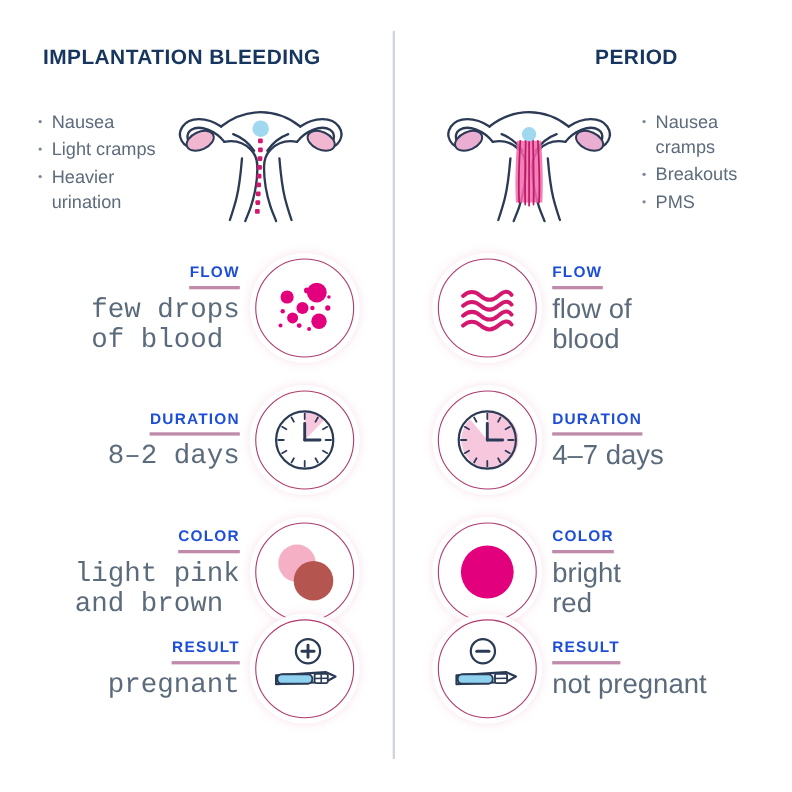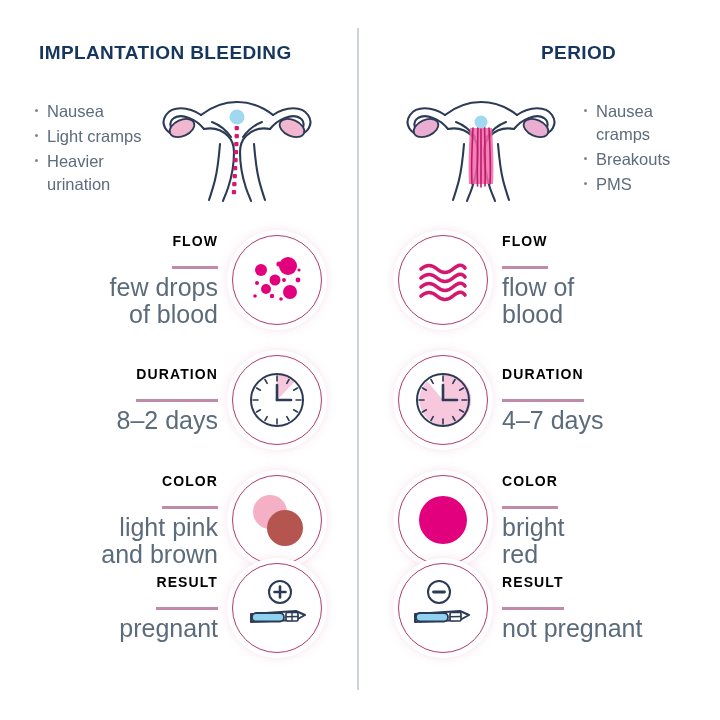--- a/index.html
+++ b/index.html
@@ -67,33 +67,33 @@
   .r1{top:232px;} .r2{top:352px;} .r3{top:472px;} .r4{top:560px;}
 
   .row-text{display:flex;flex-direction:column;}
   .row.left .row-text{align-items:flex-end;margin-right:14px;}
   .row.right .row-text{align-items:flex-start;margin-left:14px;}
 
   .row-label{
     font-weight:bold;
     font-size:14px;
     letter-spacing:1.1px;
-    color:#000000;
-    padding-bottom:17px;
+    color:#1d4ed8;
+    padding-bottom:5px;
     margin-bottom:5px;
     border-bottom:3px solid #c08bab;
     white-space:nowrap;
   }
   .row-value{
     font-size:25px;
     line-height:27px;
     color:#5c6b7b;
     white-space:pre-line;
   }
-  .row.left .row-value{text-align:right;}
+  .row.left .row-value{font-family:Liberation Mono, monospace;}
   .row.right .row-value{text-align:left;}
 
   
   .medallion{
     width:88px;height:88px;border-radius:50%;
     background:#ffffff;
     border:1.6px solid #b03a6e;
     box-shadow:0 0 0 5px #ffffff, 0 0 9px 5px rgba(233,180,206,.38);
     display:flex;align-items:center;justify-content:center;
     flex:0 0 auto;

